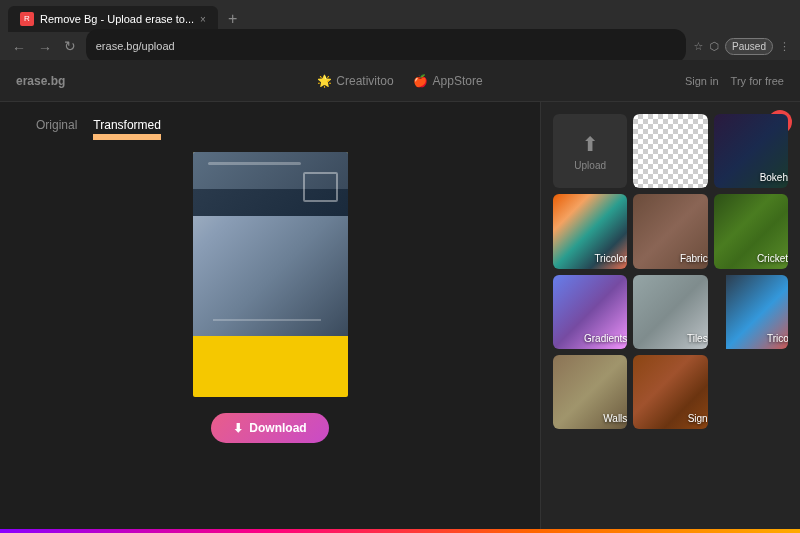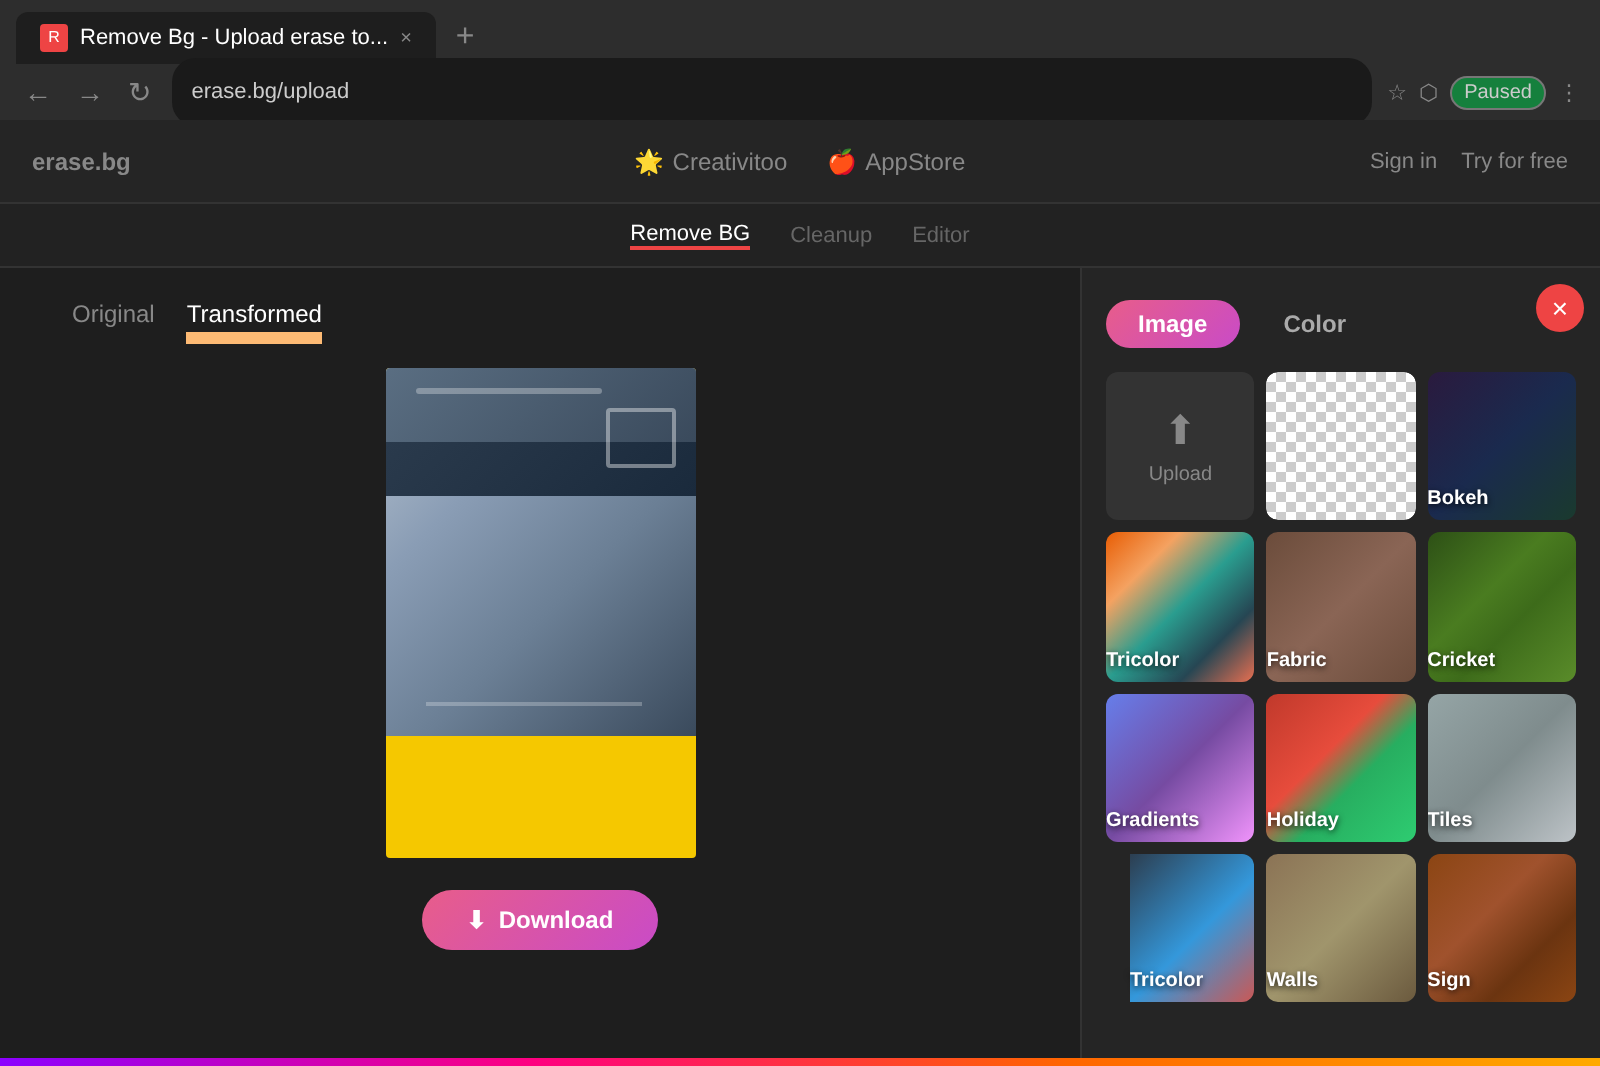--- a/index.html
+++ b/index.html
@@ -91,21 +91,21 @@
     .address-icons {
       display: flex;
       gap: 6px;
       align-items: center;
     }
     .addr-icon {
       color: #888;
       font-size: 11px;
     }
     .paused-badge {
-      background: #15803d;
+      background: #404040;
       color: #ccc;
       font-size: 10px;
       padding: 2px 6px;
       border-radius: 10px;
       border: 1px solid #777;
     }
 
     
     .app {
       height: 473px;
@@ -341,26 +341,26 @@
       position: relative;
       display: flex;
       align-items: flex-end;
       justify-content: center;
       padding-bottom: 4px;
     }
 
     .bg-item-label {
       color: white;
       font-size: 10px;
-      font-weight: 700;
+      font-weight: 400;
       text-shadow: 0 1px 3px rgba(0,0,0,0.8);
       position: absolute;
       bottom: 5px;
       left: 0; right: 0;
-      text-align: left;
+      text-align: right;
     }
 
     
     .bg-upload {
       background: #333;
       display: flex;
       flex-direction: column;
       align-items: center;
       justify-content: center;
       gap: 4px;
@@ -468,25 +468,20 @@
     <div class="nav-center">
       <span class="nav-center-item">🌟 <span>Creativitoo</span></span>
       <span class="nav-center-item">🍎 <span>AppStore</span></span>
     </div>
     <div class="nav-right">
       <span class="nav-right-item">Sign in</span>
       <span class="nav-right-item">Try for free</span>
     </div>
   </div>
 
-  <div class="app-subnav">
-    <span class="subnav-item active">Remove BG</span>
-    <span class="subnav-item">Cleanup</span>
-    <span class="subnav-item">Editor</span>
-  </div>
 
   <div class="content-area">
 
     <div class="left-panel">
       <div class="tabs-row">
         <span class="img-tab">Original</span>
         <span class="img-tab active">Transformed</span>
       </div>
 
       <div class="image-preview">
@@ -501,24 +496,20 @@
 
       <button class="download-btn">
         <span>⬇</span>
         <span>Download</span>
       </button>
     </div>
 
     <div class="right-panel">
       <button class="close-btn">×</button>
 
-      <div class="bg-type-tabs">
-        <button class="bg-tab active">Image</button>
-        <button class="bg-tab inactive">Color</button>
-      </div>
 
       <div class="bg-grid">
 
         <div class="bg-upload">
           <span class="bg-upload-icon">⬆</span>
           <span class="bg-upload-label">Upload</span>
         </div>
 
         <div class="bg-item">
           <div class="bg-item-inner bg-transparent"></div>
@@ -547,25 +538,20 @@
             <span class="bg-item-label">Cricket</span>
           </div>
         </div>
 
         <div class="bg-item">
           <div class="bg-item-inner bg-gradients">
             <span class="bg-item-label">Gradients</span>
           </div>
         </div>
 
-        <div class="bg-item">
-          <div class="bg-item-inner bg-holiday">
-            <span class="bg-item-label">Holiday</span>
-          </div>
-        </div>
 
         <div class="bg-item">
           <div class="bg-item-inner bg-tiles">
             <span class="bg-item-label">Tiles</span>
           </div>
         </div>
 
         <div class="bg-item">
           <div class="bg-item-inner bg-tricolor">
             <span class="bg-item-label">Tricolor</span>

